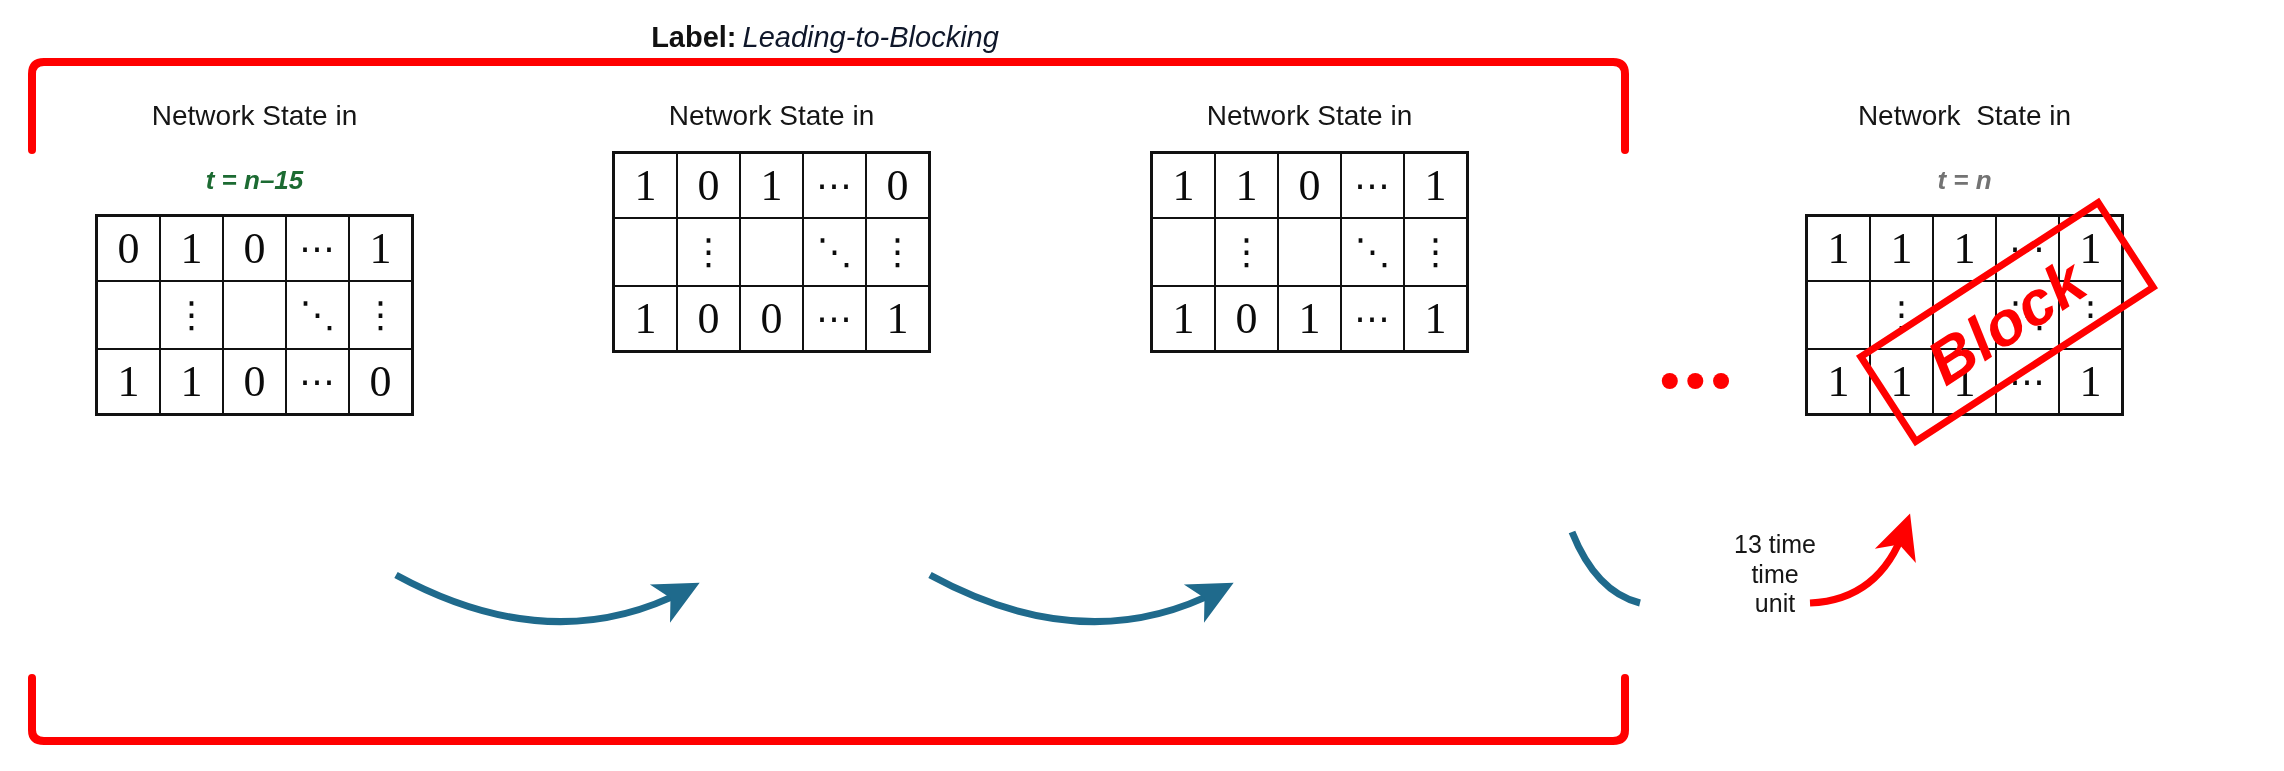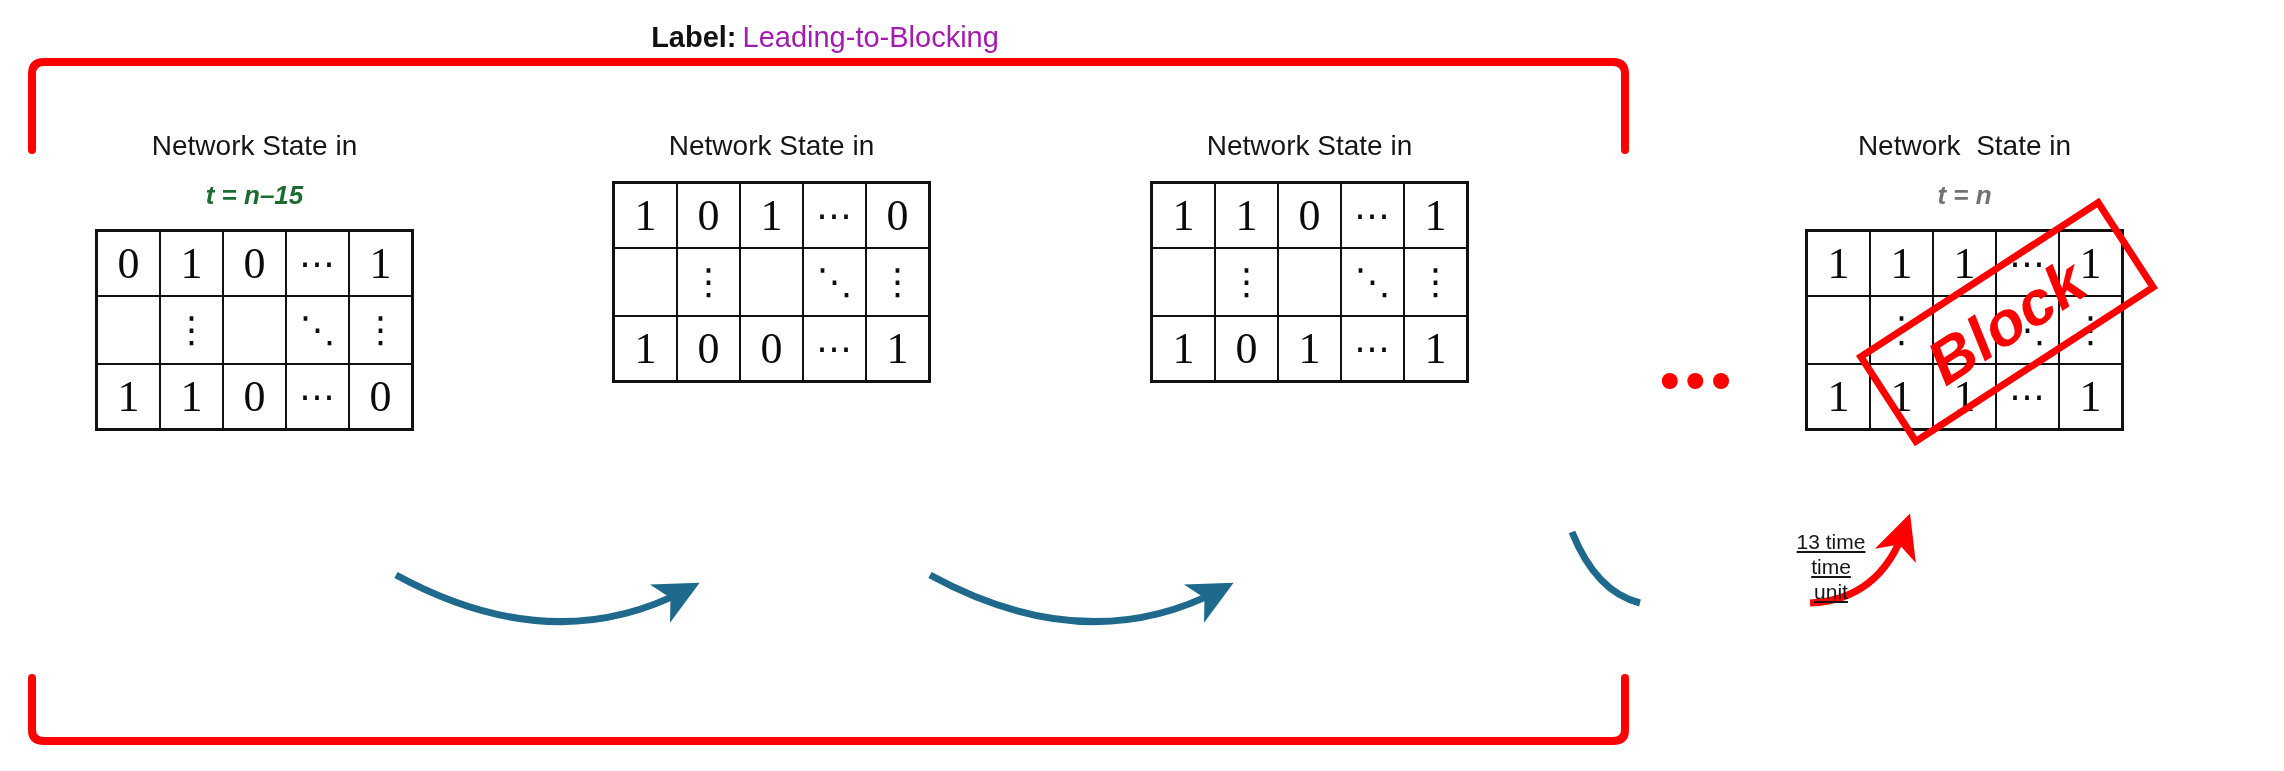--- a/index.html
+++ b/index.html
@@ -9,35 +9,35 @@
     -webkit-font-smoothing:antialiased;
   }
   #canvas{position:absolute;inset:0;}
 
   
   .title-row{
     position:absolute;left:0;top:20px;width:1650px;
     text-align:center;font-size:29px;line-height:1.2;white-space:nowrap;
   }
   .title-row .lbl{font-weight:bold;color:#111111;}
-  .title-row .val{color:#a21caf;margin-left:6px;}
+  .title-row .val{font-style:italic;color:#0f172a;margin-left:6px;}
 
   
   .bracket-svg{position:absolute;left:0;top:0;width:2284px;height:771px;
                pointer-events:none;overflow:visible;}
 
   
   .state-block{position:absolute;top:98px;}
   .state-head{
     text-align:center;font-size:28px;color:#151515;
-    white-space:pre;line-height:1.25;margin-top:30px;
+    white-space:pre;line-height:1.25;
   }
   .state-time{
     text-align:center;font-size:26px;font-style:italic;font-weight:bold;
-    margin-top:17px;line-height:1.2;white-space:pre;
+    margin-top:32px;line-height:1.2;white-space:pre;
     font-family:"Liberation Sans", sans-serif;
   }
   .t-green{color:#1C6B32;}
   .t-red{color:#737373;}
 
   
   table.matrix{
     margin-top:18px;border-collapse:collapse;
     border:3px solid #111111;table-layout:fixed;
   }
@@ -59,22 +59,22 @@
     position:absolute;font-size:56px;font-weight:bold;color:#FF0000;
     letter-spacing:6px;line-height:1;font-family:"Liberation Sans",sans-serif;
   }
 
   
   .arrow-svg{position:absolute;left:0;top:0;width:2284px;height:771px;
              pointer-events:none;overflow:visible;}
 
   
   .later-cap{
-    position:absolute;left:1766px;top:530px;width:130px;
-    text-align:center;font-size:21px;color:#161616;line-height:1.18;text-decoration:underline;
+    position:absolute;left:1710px;top:530px;width:130px;
+    text-align:center;font-size:25px;color:#161616;line-height:1.18;
   }
 
   
   .stamp{
     position:absolute;left:1862px;top:268px;
     width:290px;height:108px;
     border:7px solid #FF0000;
     transform:rotate(-33deg);
     display:flex;align-items:center;justify-content:center;
     box-sizing:border-box;

